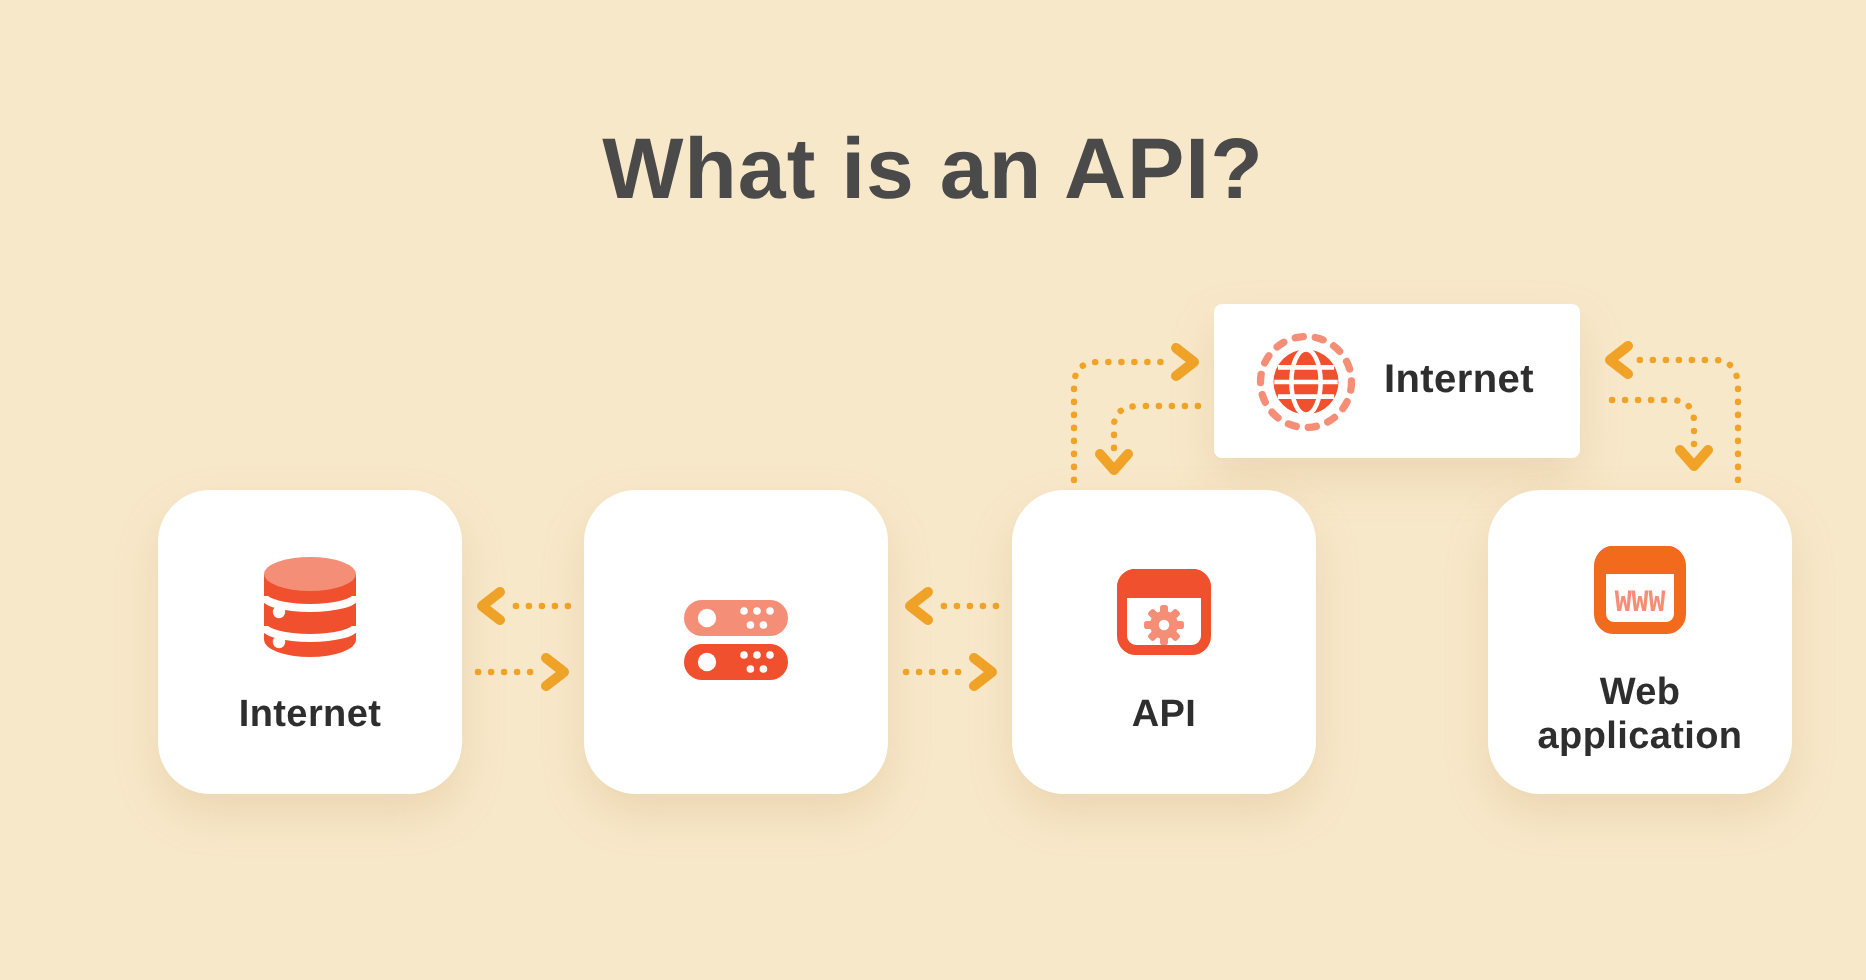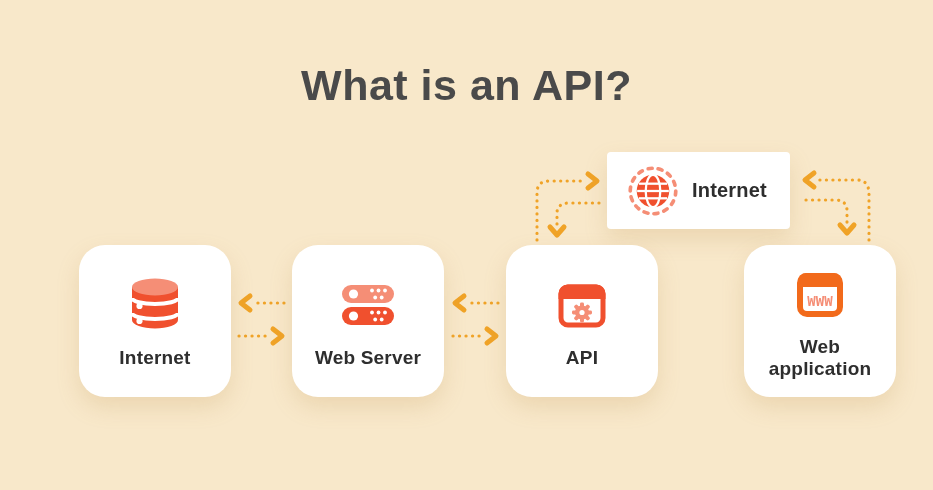--- a/index.html
+++ b/index.html
@@ -131,21 +131,20 @@
           <circle cx="45.7" cy="23.5" r="1.9" fill="#fff"></circle>
         <rect x="6" y="33" width="52" height="18" rx="9" fill="var(--icon-red)"></rect>
         <circle cx="17.5" cy="42" r="4.6" fill="#fff"></circle>
         <circle cx="36" cy="38.5" r="1.9" fill="#fff"></circle>
           <circle cx="42.5" cy="38.5" r="1.9" fill="#fff"></circle>
           <circle cx="49" cy="38.5" r="1.9" fill="#fff"></circle>
         <circle cx="39.2" cy="45.5" r="1.9" fill="#fff"></circle>
           <circle cx="45.7" cy="45.5" r="1.9" fill="#fff"></circle>
       </svg>
     </span>
-    <span class="label">Web Server</span>
   </div>
 
   <div class="card pos-webapp">
     <span class="icon">
       <svg viewBox="0 0 64 64" width="64" height="64">
         <rect x="12" y="13" width="40" height="38" rx="7" fill="#fff" stroke="var(--icon-orange)" stroke-width="6"></rect>
         <path d="M18,10 h28 a8,8 0 0 1 8,8 v6 h-44 v-6 a8,8 0 0 1 8,-8 z" fill="var(--icon-orange)"></path>
         <text x="32" y="42.5" text-anchor="middle" font-family="DejaVu Sans Mono, monospace" font-size="14" font-weight="bold" fill="var(--icon-salmon)">WWW</text>
       </svg>
     </span>

